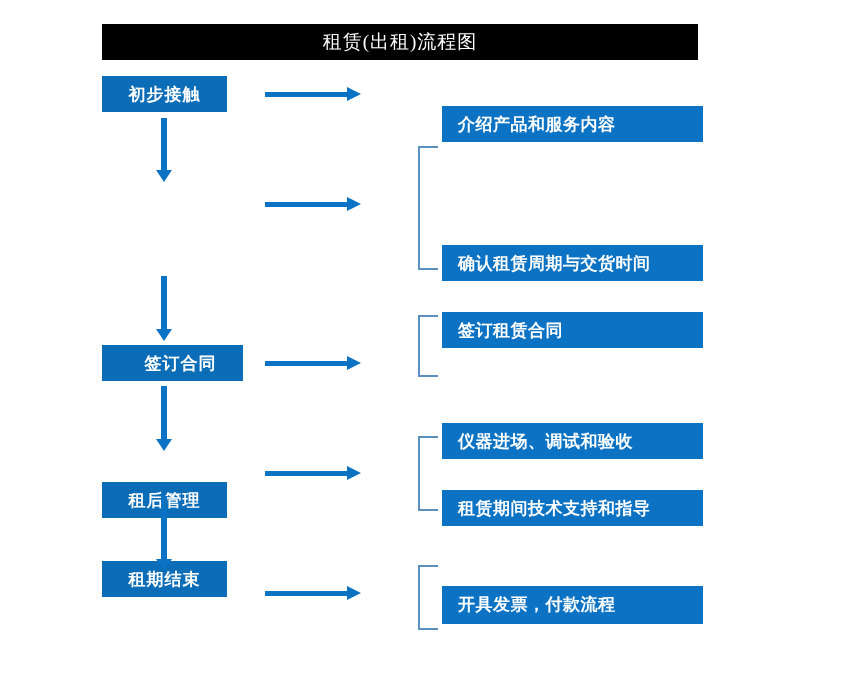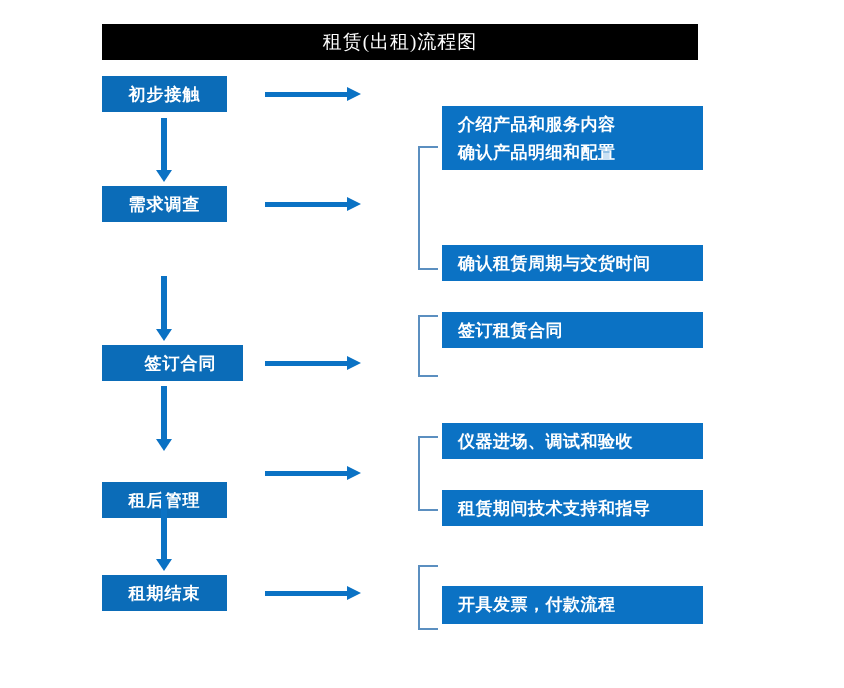--- a/index.html
+++ b/index.html
@@ -131,27 +131,26 @@
 </style>
 </head>
 <body>
 
 <div id="canvas">
 
   <div class="title-bar">租赁(出租)流程图</div>
 
   <div class="stage-box" style="top:76px;">初步接触</div>
 
-  <div class="stage-box" style="top:186px;">需求调查</div>
 
   <div class="stage-box" style="top:345px;padding-left:16px;">签订合同</div>
 
   <div class="stage-box" style="top:482px;">租后管理</div>
 
-  <div class="stage-box" style="top:575px;text-align:right;">租期结束</div>
+  <div class="stage-box" style="top:561px;text-align:right;">租期结束</div>
 
   <div class="v-arrow" style="left:156px; top:118px; height:64px;">
     <div class="shaft" style="height:52px;"></div>
     <div class="head" style="top:52px;"></div>
   </div>
 
   <div class="v-arrow" style="left:156px; top:276px; height:65px;">
     <div class="shaft" style="height:53px;"></div>
     <div class="head" style="top:53px;"></div>
   </div>
@@ -194,21 +193,20 @@
   <div class="bracket" style="top:146px; height:124px;"></div>
 
   <div class="bracket" style="top:315px; height:62px;"></div>
 
   <div class="bracket" style="top:436px; height:75px;"></div>
 
   <div class="bracket" style="top:565px; height:65px;"></div>
 
   <div class="detail-box" style="top:77px;margin-top:29px;">介绍产品和服务内容</div>
 
-  <div class="detail-box" style="top:134px;">确认产品明细和配置</div>
 
 
   <div class="detail-box" style="top:245px;">确认租赁周期与交货时间</div>
 
   <div class="detail-box" style="top:312px;">签订租赁合同</div>
 
 
   <div class="detail-box" style="top:423px;">仪器进场、调试和验收</div>
 
   <div class="detail-box" style="top:490px;">租赁期间技术支持和指导</div>

